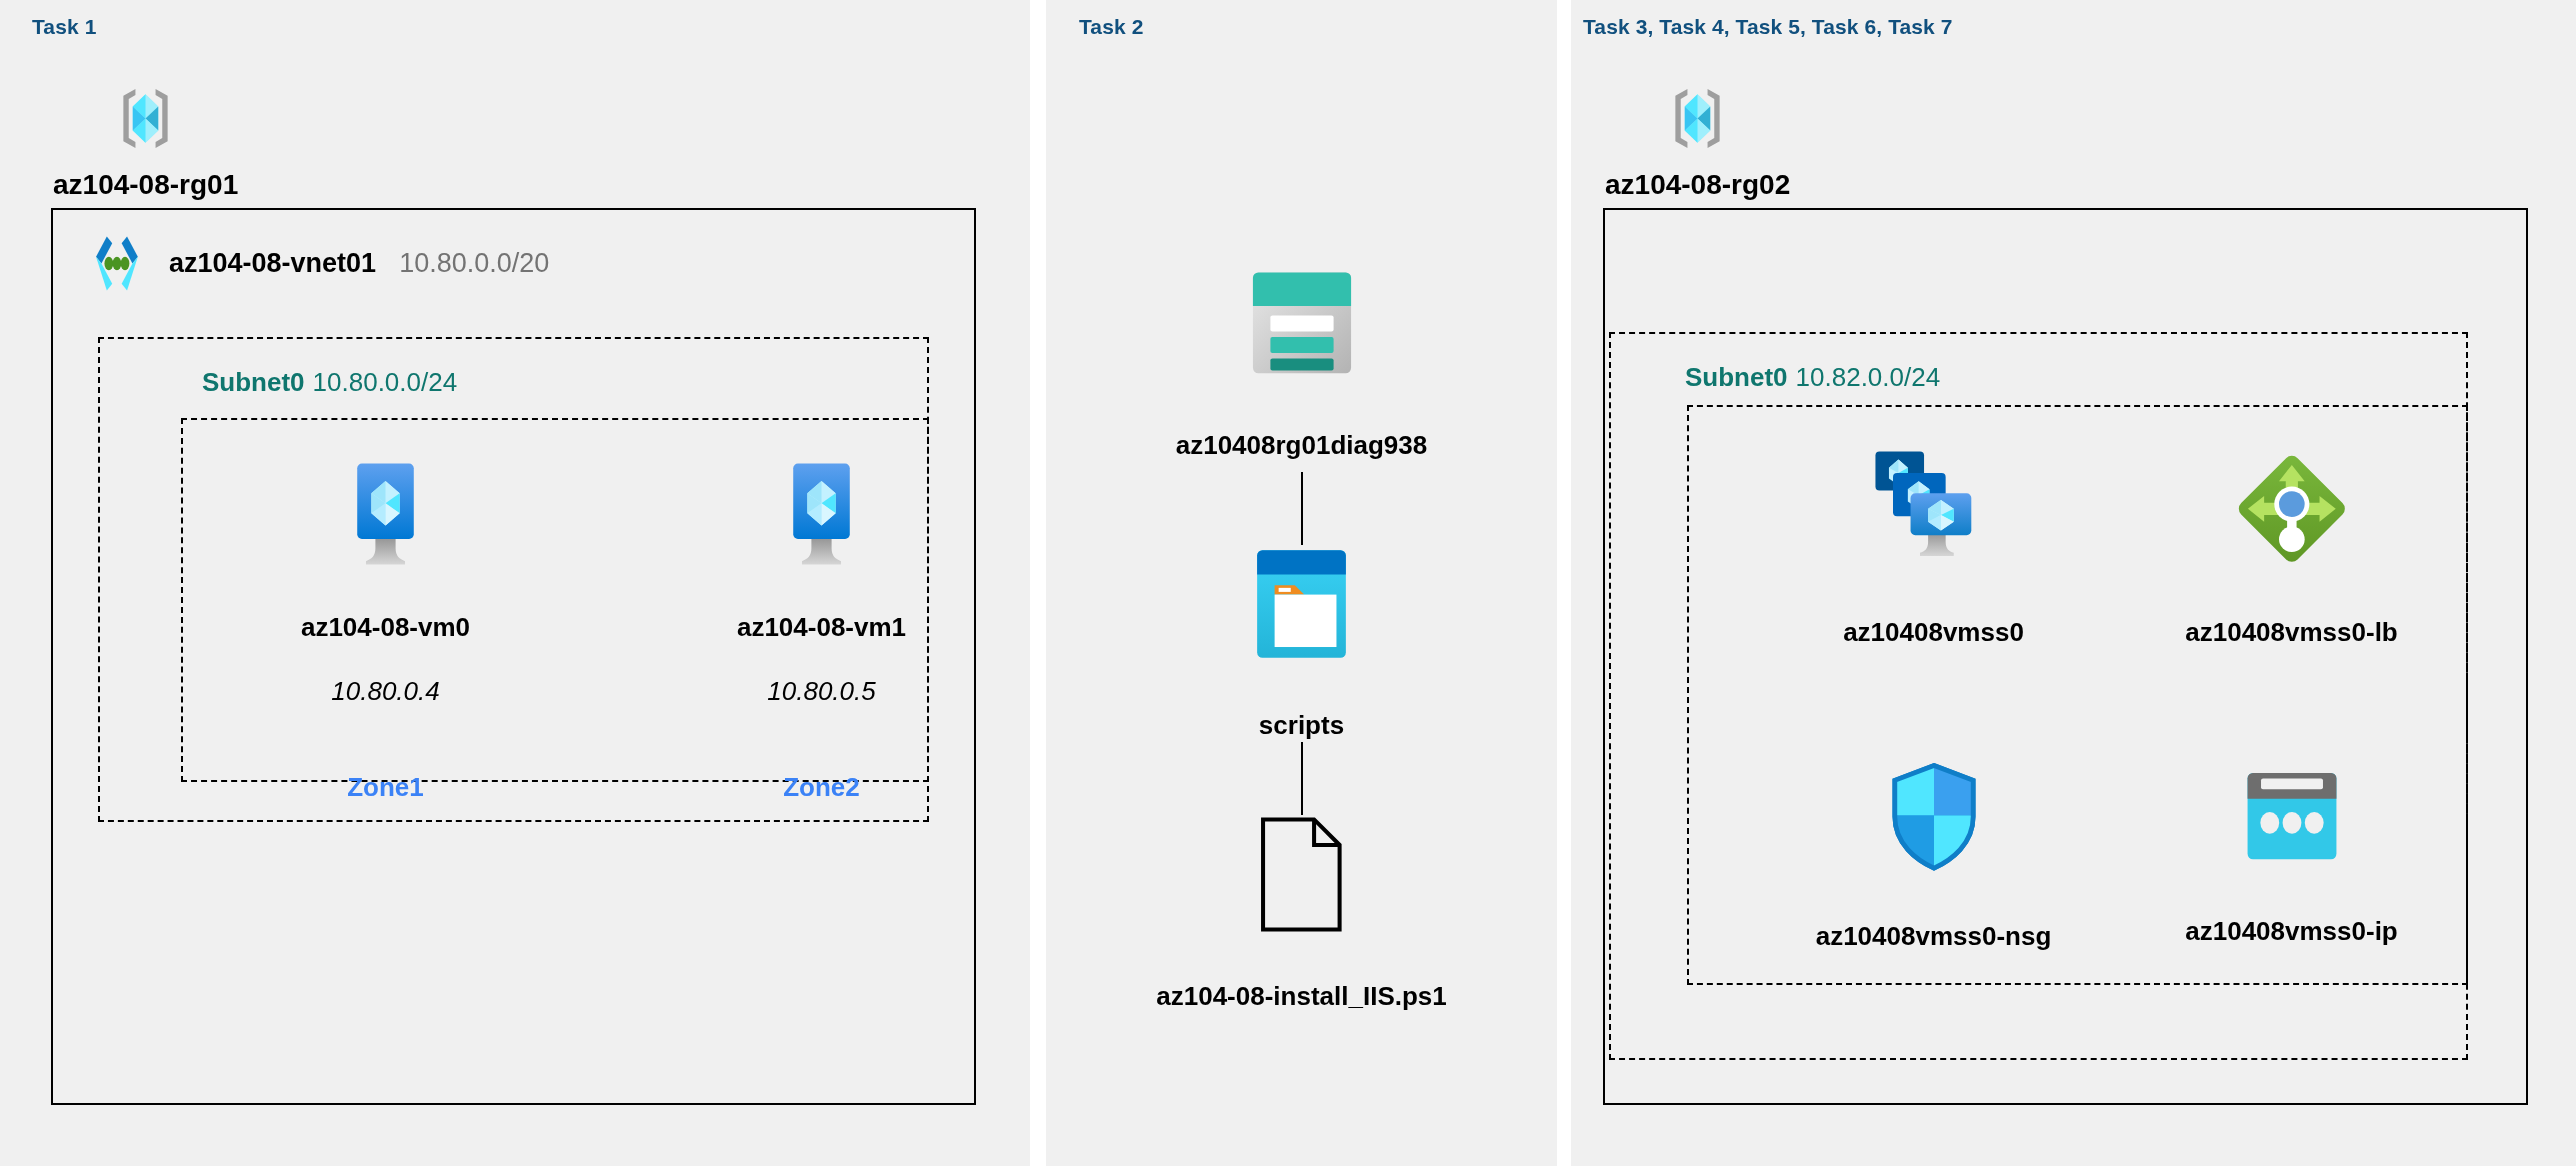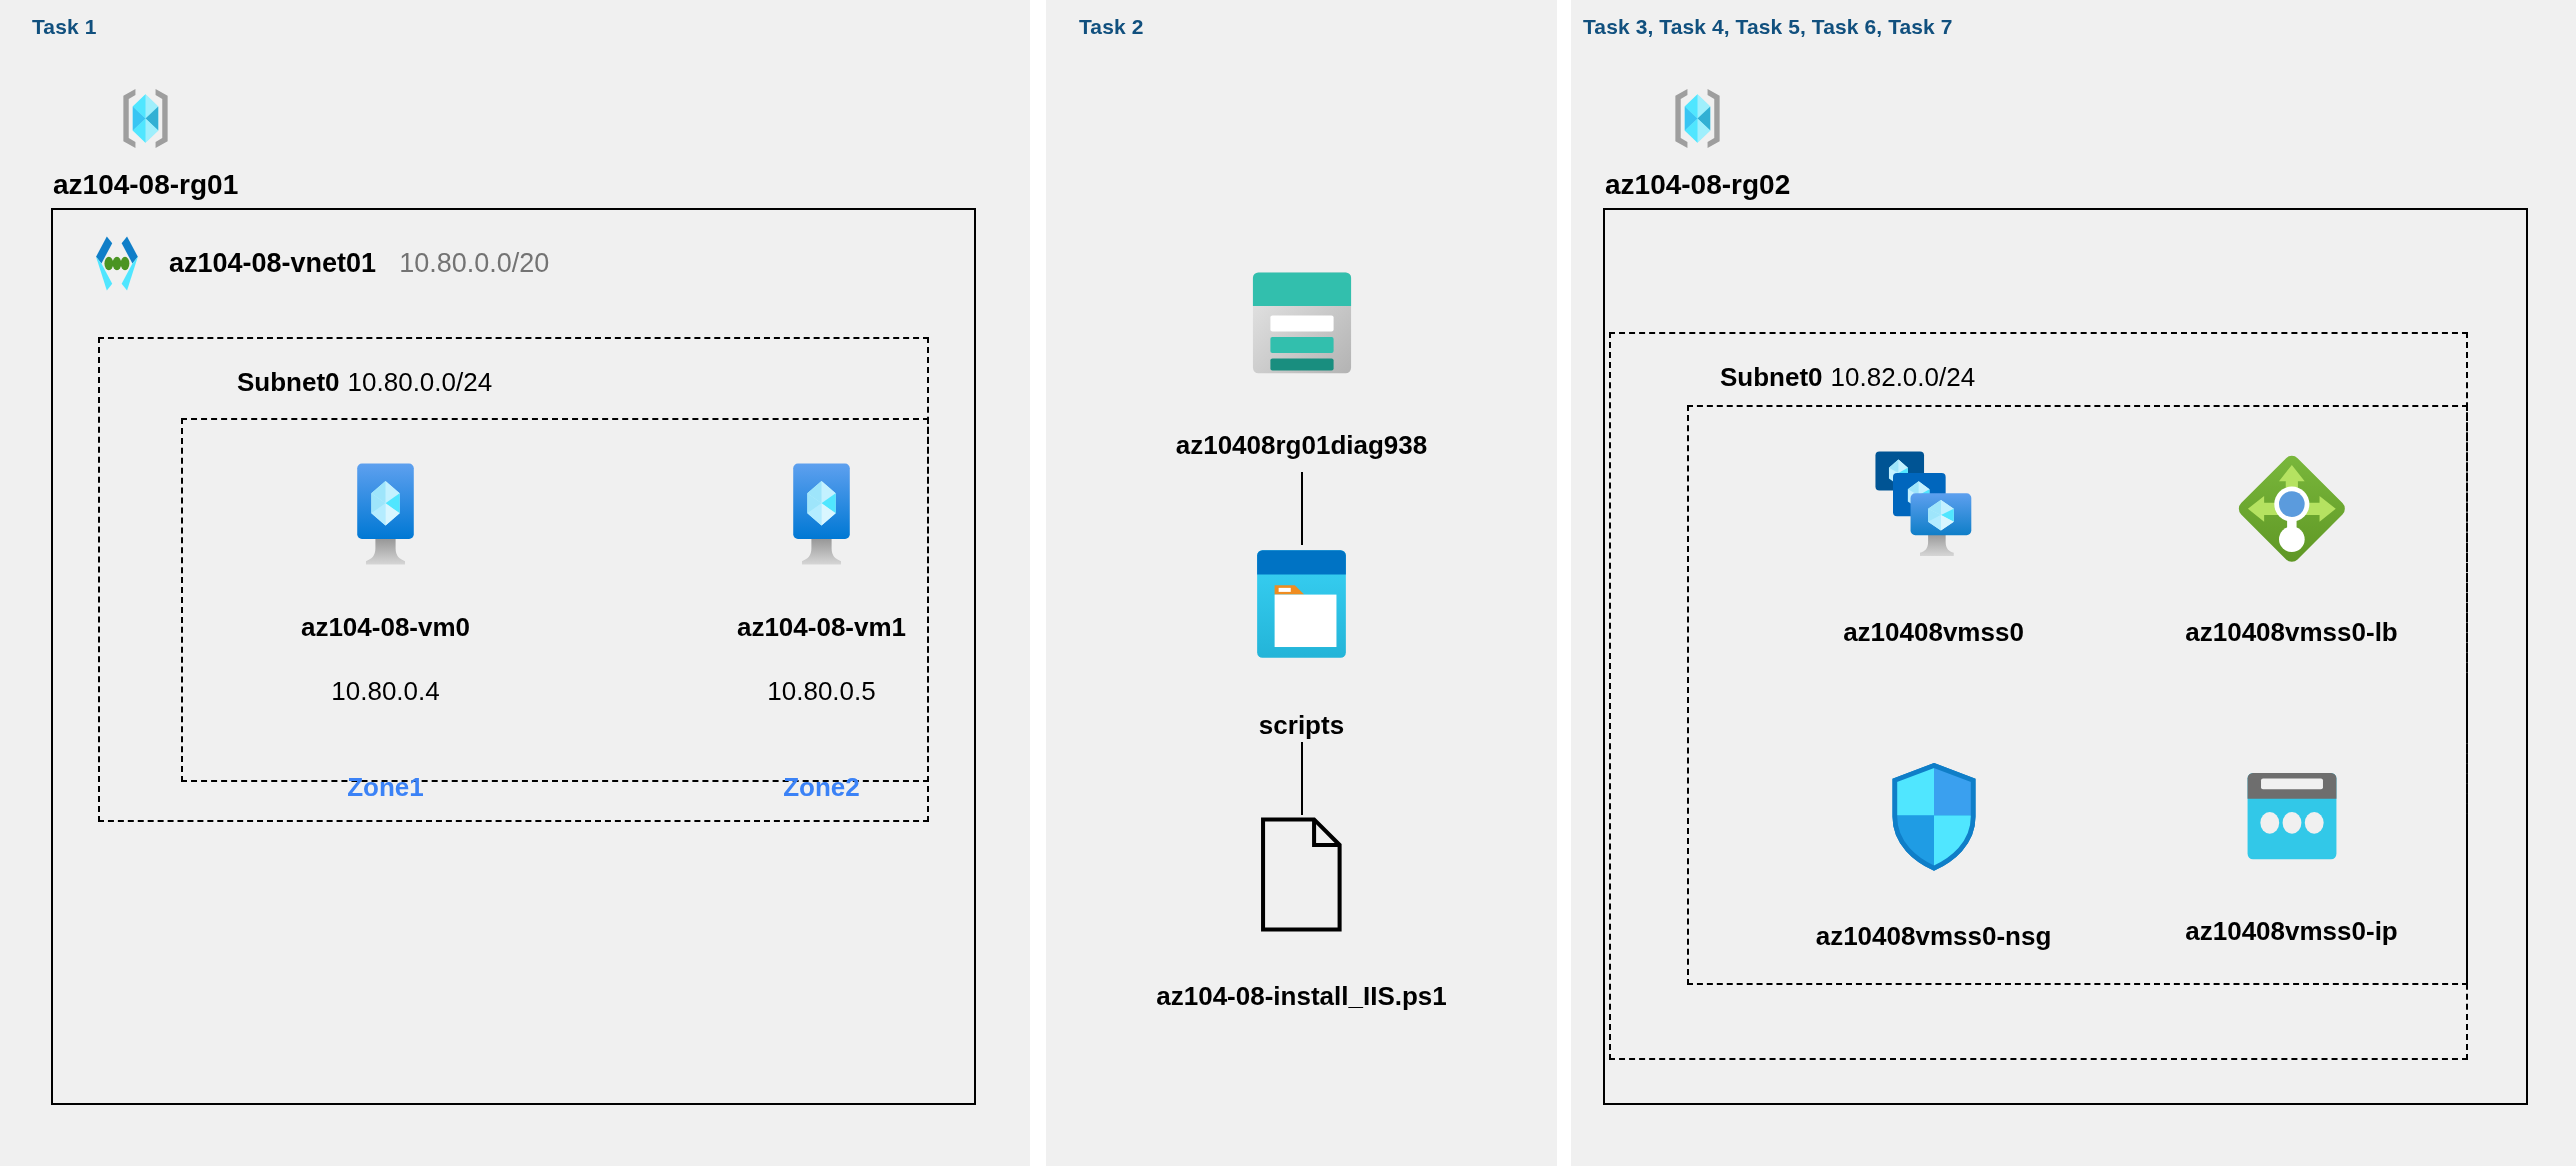--- a/index.html
+++ b/index.html
@@ -105,22 +105,21 @@
     box-sizing: border-box;
     background: transparent;
   }
   #subnet01-box { left: 98px;  top: 337px; width: 831px; height: 485px; }
   #subnet02-box { left: 1609px; top: 332px; width: 859px; height: 728px; }
 
   .subnet-label {
     position: absolute;
     font-size: 26px;
     white-space: nowrap;
-    color: #000000;
-    margin-left: 35px;
+    color: #0f766e;
   }
   .subnet-label .sn-name { font-weight: bold; }
   .subnet-label .sn-cidr { font-weight: normal; margin-left: 8px; }
   #subnet01-label { left: 202px;  top: 367px; }
   #subnet02-label { left: 1685px; top: 362px; }
 
   
   .inner-dashed {
     position: absolute;
     border: 2.7px dashed #000000;
@@ -149,20 +148,21 @@
     white-space: nowrap;
     text-align: center;
   }
   .node-sub {
     font-size: 26px;
     font-weight: normal;
     color: #000000;
     margin-top: 4px;
     white-space: nowrap;
     text-align: right;
+    font-style: italic;
   }
   .node-zone {
     font-size: 26px;
     font-weight: bold;
     color: #3b82f6;
     margin-top: 36px;
     white-space: nowrap;
     text-align: center;
   }
 

